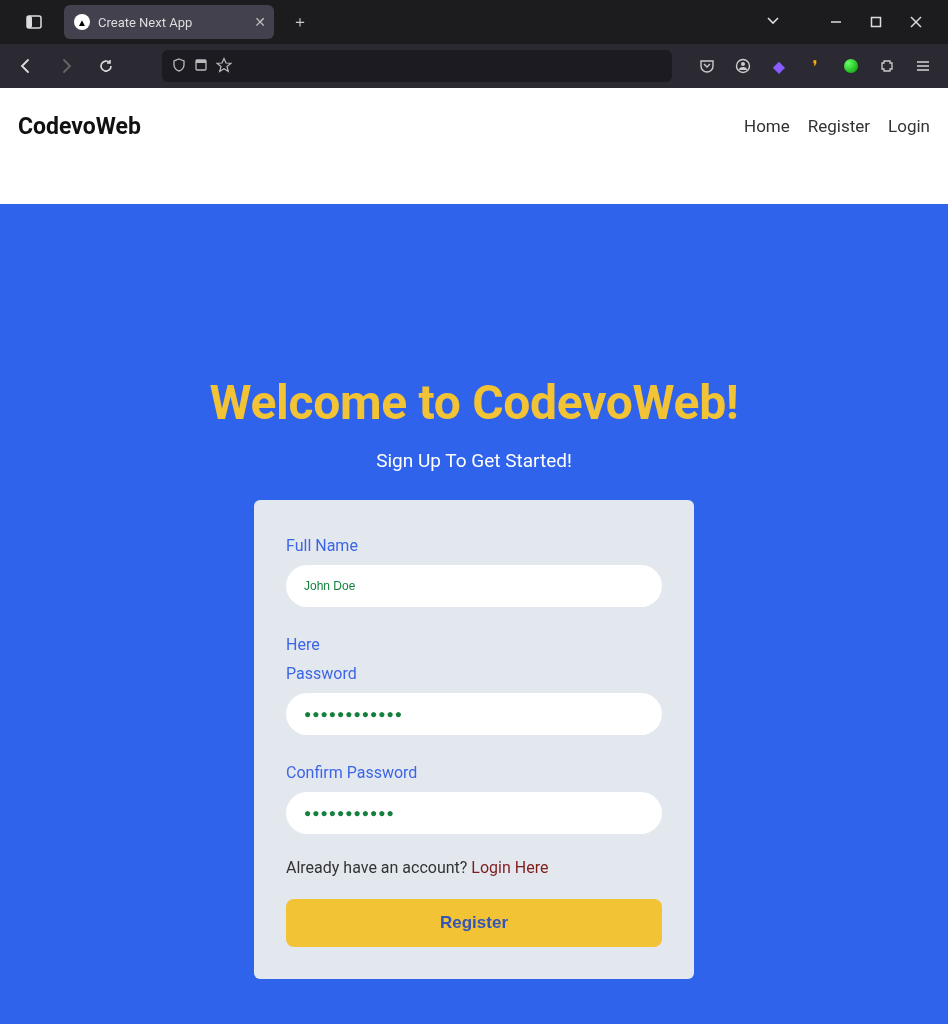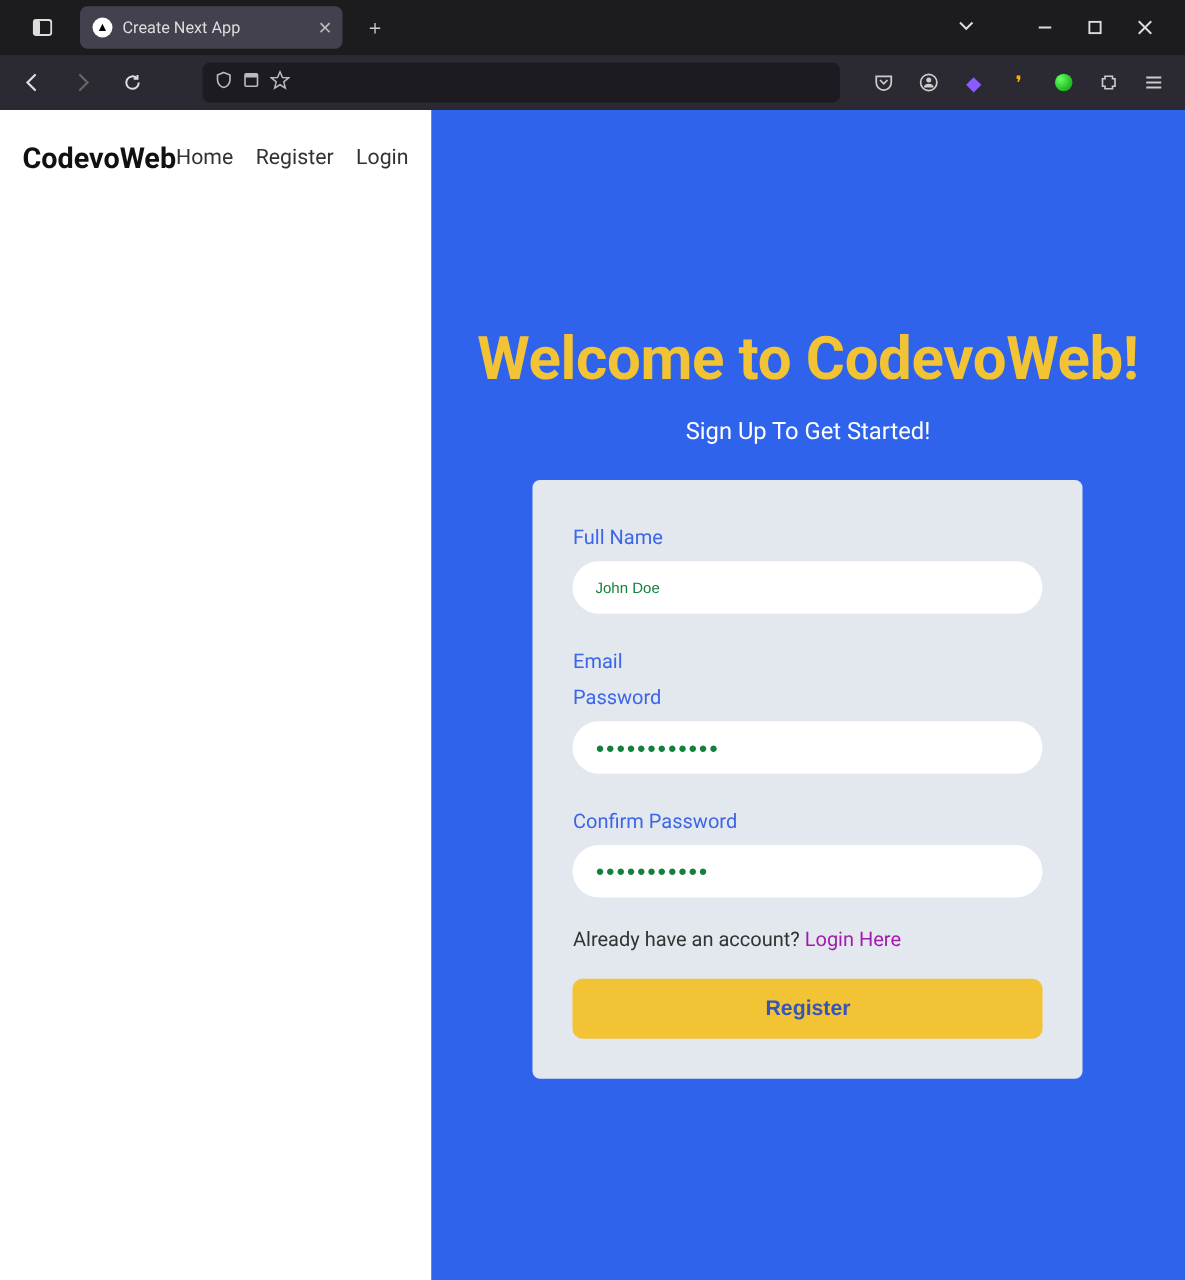--- a/index.html
+++ b/index.html
@@ -163,21 +163,22 @@
       display: flex;
       align-items: center;
       justify-content: center;
       color: #ccc;
     }
     
     .page {
       background: #fff;
       height: calc(1024px - 88px);
       display: flex;
-      flex-direction: row;
+      flex-direction: column;
+      gap: 40px;
     }
     .site-header {
       background: #fff;
       height: 76px;
       display: flex;
       align-items: center;
       padding: 0 18px;
       border-bottom: 0;
     }
     .brand {
@@ -243,21 +244,21 @@
     .text-input:last-of-type {
       margin-bottom: 20px;
     }
     .login-row {
       font-size: 16px;
       color: #333;
       margin-top: 4px;
       margin-bottom: 22px;
     }
     .login-row a {
-      color: #a21caf;
+      color: #7f1d1d;
       text-decoration: none;
       cursor: pointer;
     }
     .submit-btn {
       width: 100%;
       height: 48px;
       border: none;
       border-radius: 8px;
       background: #f2c335;
       color: #3555b9;
@@ -394,21 +395,21 @@
     </nav>
   </header>
   <div class="hero">
     <h1 class="hero-title">Welcome to CodevoWeb!</h1>
     <p class="hero-sub">Sign Up To Get Started!</p>
     <div class="card">
 
       <label class="field-label">Full Name</label>
       <input class="text-input" type="text" value="John Doe" style="">
 
-      <label class="field-label">Email</label>
+      <label class="field-label">Here</label>
 
       <label class="field-label">Password</label>
       <input class="text-input" type="text" style="letter-spacing: 1px;" value="●●●●●●●●●●●●">
 
       <label class="field-label">Confirm Password</label>
       <input class="text-input" type="text" style="letter-spacing: 1px; margin-bottom: 20px;" value="●●●●●●●●●●●">
 
       <div class="login-row">
         <span>Already have an account? </span><a>Login Here</a>
       </div>

